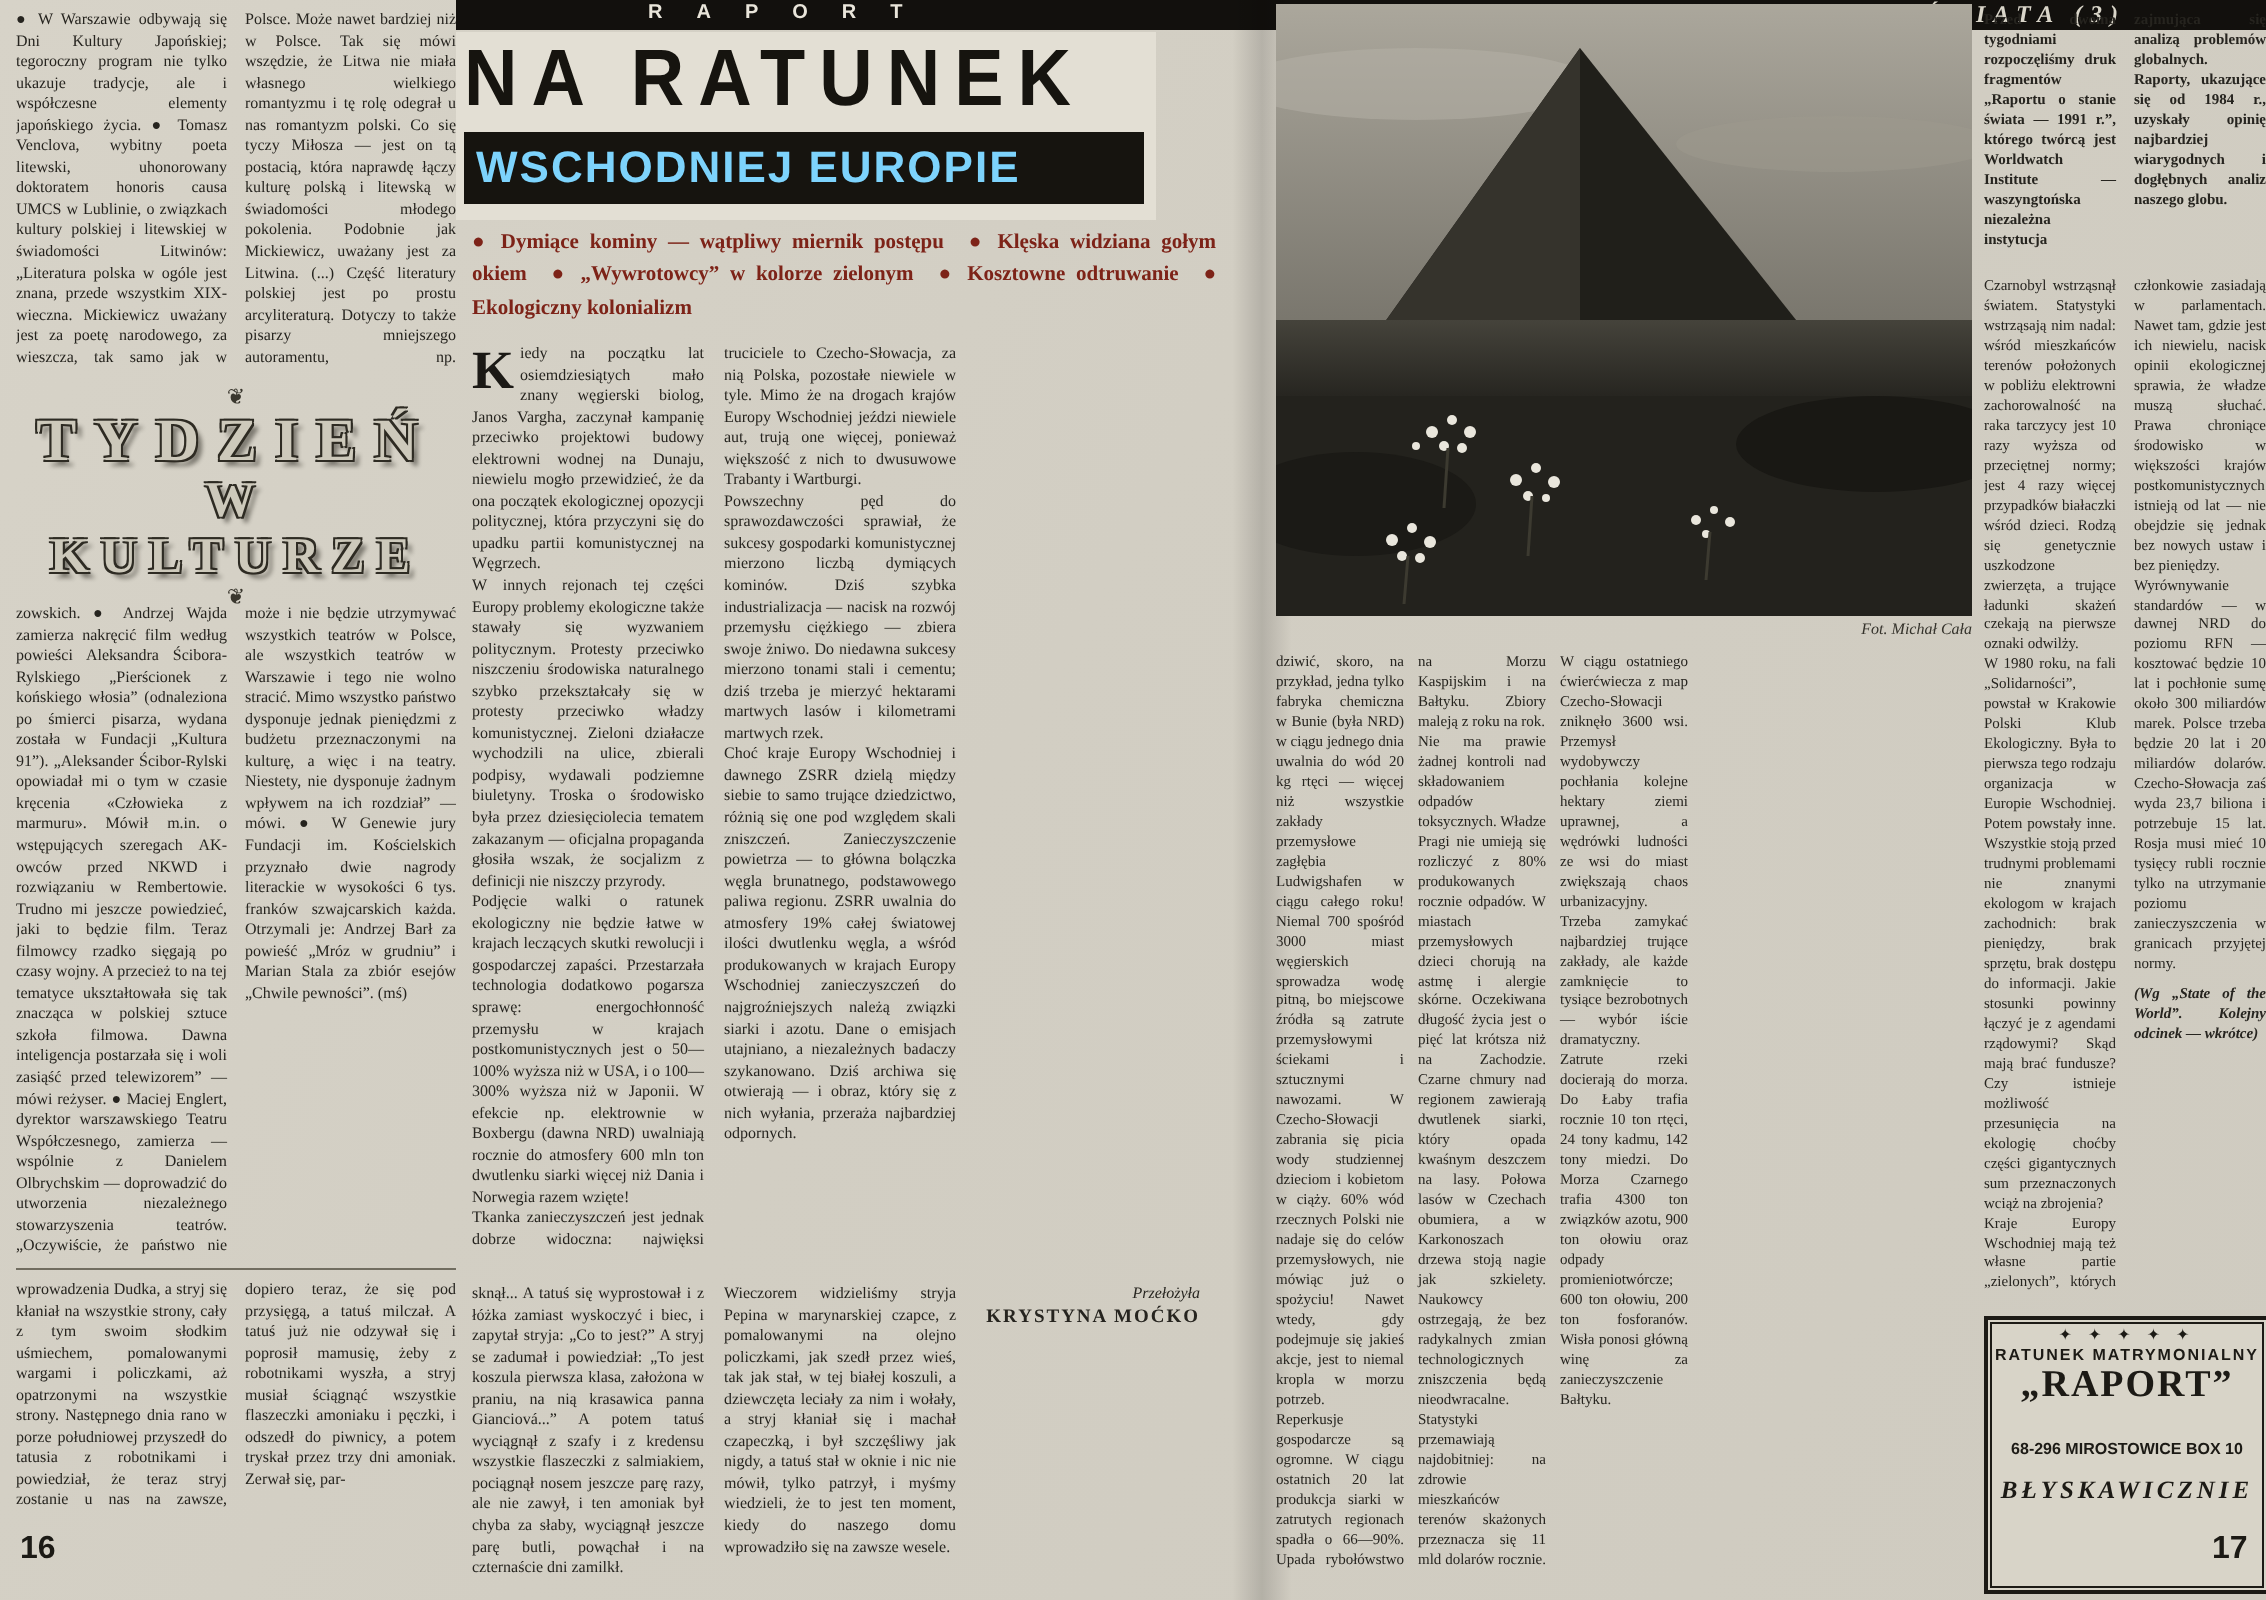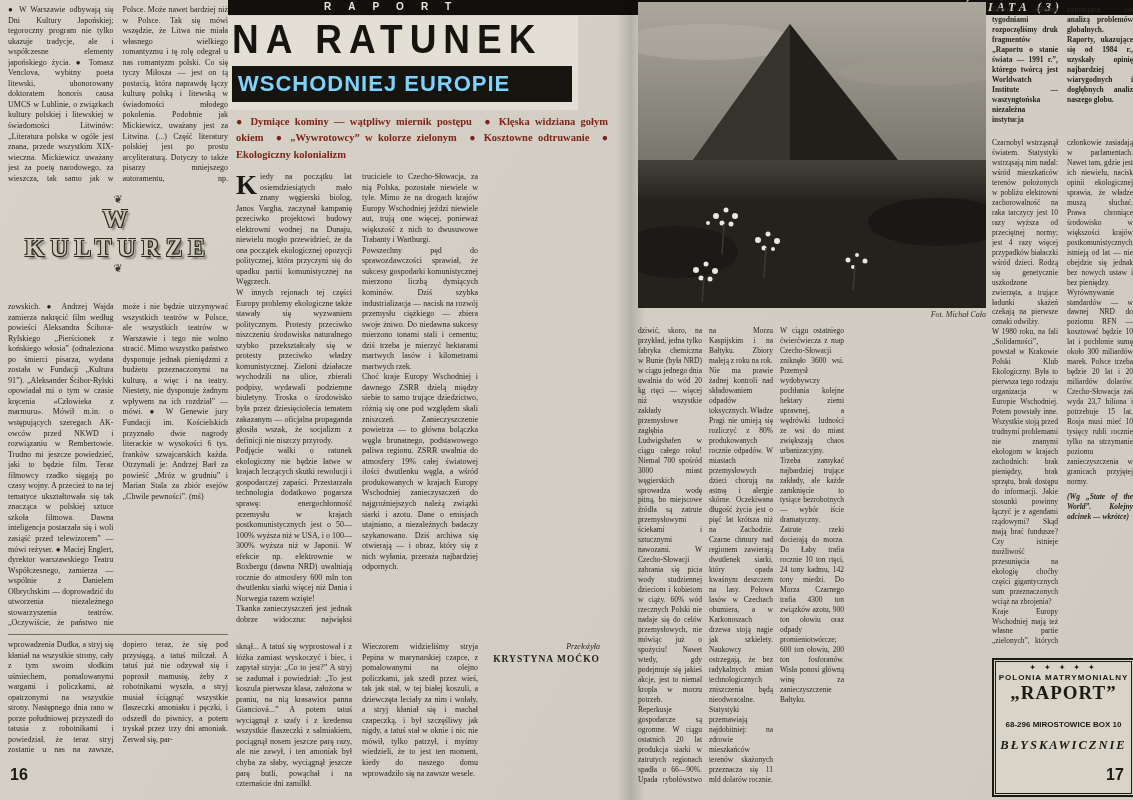--- a/index.html
+++ b/index.html
@@ -109,20 +109,21 @@
 Powszechny pęd do sprawozdawczości sprawiał, że sukcesy gospodarki komunistycznej mierzono liczbą dymiących kominów. Dziś szybka industrializacja — nacisk na rozwój przemysłu ciężkiego — zbiera swoje żniwo. Do niedawna sukcesy mierzono tonami stali i cementu; dziś trzeba je mierzyć hektarami martwych lasów i kilometrami martwych rzek.
 Choć kraje Europy Wschodniej i dawnego ZSRR dzielą między siebie to samo trujące dziedzictwo, różnią się one pod względem skali zniszczeń. Zanieczyszczenie powietrza — to główna bolączka węgla brunatnego, podstawowego paliwa regionu. ZSRR uwalnia do atmosfery 19% całej światowej ilości dwutlenku węgla, a wśród produkowanych w krajach Europy Wschodniej zanieczyszczeń do najgroźniejszych należą związki siarki i azotu. Dane o emisjach utajniano, a niezależnych badaczy szykanowano. Dziś archiwa się otwierają — i obraz, który się z nich wyłania, przeraża najbardziej odpornych.</span>
   </div>
 
   <div class="cols two serif8 culture-top">
     <span class="flow">● W Warszawie odbywają się Dni Kultury Japońskiej; tegoroczny program nie tylko ukazuje tradycje, ale i współczesne elementy japońskiego życia. ● Tomasz Venclova, wybitny poeta litewski, uhonorowany doktoratem honoris causa UMCS w Lublinie, o związkach kultury polskiej i litewskiej w świadomości Litwinów: „Literatura polska w ogóle jest znana, przede wszystkim XIX-wieczna. Mickiewicz uważany jest za poetę narodowego, za wieszcza, tak samo jak w Polsce. Może nawet bardziej niż w Polsce. Tak się mówi wszędzie, że Litwa nie miała własnego wielkiego romantyzmu i tę rolę odegrał u nas romantyzm polski. Co się tyczy Miłosza — jest on tą postacią, która naprawdę łączy kulturę polską i litewską w świadomości młodego pokolenia. Podobnie jak Mickiewicz, uważany jest za Litwina. (...) Część literatury polskiej jest po prostu arcyliteraturą. Dotyczy to także pisarzy mniejszego autoramentu, np. Kraszewskiego”. ● Autograf „Pana Tadeusza” pozostanie nadal w zbiorach Biblioteki Zakładu Narodowego im. Ossolińskich we Wrocławiu (jako depozyt rodziny Tarnowskich z Dzikowa; 78 kart rękopisu nabył w 1871 r. od syna Mickiewicza, Władysława, hr. Stanisław Tarnowski). Ostatnio zbiory Ossolineum wzbogaciły się o archiwum literackie pisarza emigracyjnego Stanisława Vincenza; jest to dar syna, Andrzeja. Trwają przygotowania, by stworzyć Ośrodek Studiów Vincen-</span>
   </div>
 
   <div class="culture-header">
     <div class="orn">❦</div>
+    <div class="tydz1">TYDZIEŃ</div>
     <div class="tydz2">W KULTURZE</div>
     <div class="orn">❦</div>
   </div>
 
   <div class="cols two serif8 culture-bottom">
     <span class="flow">zowskich. ● Andrzej Wajda zamierza nakręcić film według powieści Aleksandra Ścibora-Rylskiego „Pierścionek z końskiego włosia” (odnaleziona po śmierci pisarza, wydana została w Fundacji „Kultura 91”). „Aleksander Ścibor-Rylski opowiadał mi o tym w czasie kręcenia «Człowieka z marmuru». Mówił m.in. o wstępujących szeregach AK-owców przed NKWD i rozwiązaniu w Rembertowie. Trudno mi jeszcze powiedzieć, jaki to będzie film. Teraz filmowcy rzadko sięgają po czasy wojny. A przecież to na tej tematyce ukształtowała się tak znacząca w polskiej sztuce szkoła filmowa. Dawna inteligencja postarzała się i woli zasiąść przed telewizorem” — mówi reżyser. ● Maciej Englert, dyrektor warszawskiego Teatru Współczesnego, zamierza — wspólnie z Danielem Olbrychskim — doprowadzić do utworzenia niezależnego stowarzyszenia teatrów. „Oczywiście, że państwo nie może i nie będzie utrzymywać wszystkich teatrów w Polsce, ale wszystkich teatrów w Warszawie i tego nie wolno stracić. Mimo wszystko państwo dysponuje jednak pieniędzmi z budżetu przeznaczonymi na kulturę, a więc i na teatry. Niestety, nie dysponuje żadnym wpływem na ich rozdział” — mówi. ● W Genewie jury Fundacji im. Kościelskich przyznało dwie nagrody literackie w wysokości 6 tys. franków szwajcarskich każda. Otrzymali je: Andrzej Barł za powieść „Mróz w grudniu” i Marian Stala za zbiór esejów „Chwile pewności”. (mś)</span>
   </div>
 
   <div class="left-rule"></div>
 
@@ -212,21 +213,21 @@
   <div class="cols two serif75 strip-body">
     <span class="flow">Czarnobyl wstrząsnął światem. Statystyki wstrząsają nim nadal: wśród mieszkańców terenów położonych w pobliżu elektrowni zachorowalność na raka tarczycy jest 10 razy wyższa od przeciętnej normy; jest 4 razy więcej przypadków białaczki wśród dzieci. Rodzą się genetycznie uszkodzone zwierzęta, a trujące ładunki skażeń czekają na pierwsze oznaki odwilży.
 W 1980 roku, na fali „Solidarności”, powstał w Krakowie Polski Klub Ekologiczny. Była to pierwsza tego rodzaju organizacja w Europie Wschodniej. Potem powstały inne. Wszystkie stoją przed trudnymi problemami nie znanymi ekologom w krajach zachodnich: brak pieniędzy, brak sprzętu, brak dostępu do informacji. Jakie stosunki powinny łączyć je z agendami rządowymi? Skąd mają brać fundusze? Czy istnieje możliwość przesunięcia na ekologię choćby części gigantycznych sum przeznaczonych wciąż na zbrojenia?
 Kraje Europy Wschodniej mają też własne partie „zielonych”, których członkowie zasiadają w parlamentach. Nawet tam, gdzie jest ich niewielu, nacisk opinii ekologicznej sprawia, że władze muszą słuchać. Prawa chroniące środowisko w większości krajów postkomunistycznych istnieją od lat — nie obejdzie się jednak bez nowych ustaw i bez pieniędzy.
 Wyrównywanie standardów — w dawnej NRD do poziomu RFN — kosztować będzie 10 lat i pochłonie sumę około 300 miliardów marek. Polsce trzeba będzie 20 lat i 20 miliardów dolarów. Czecho-Słowacja zaś wyda 23,7 biliona i potrzebuje 15 lat. Rosja musi mieć 10 tysięcy rubli rocznie tylko na utrzymanie poziomu zanieczyszczenia w granicach przyjętej normy.</span>
     <span class="closing-note">(Wg „State of the World”. Kolejny odcinek — wkrótce)</span>
   </div>
 
   <div class="ad">
     <div class="ad-orn">✦ ✦ ✦ ✦ ✦</div>
-    <div class="ad-line1">POLONIA MATRYMONIALNY</div>
+    <div class="ad-line1">RATUNEK MATRYMONIALNY</div>
     <div class="ad-name">„RAPORT”</div>
     <div class="ad-addr">68-296 MIROSTOWICE BOX 10</div>
     <div class="ad-flash">BŁYSKAWICZNIE</div>
   </div>
 
   <div class="pageno pn17">17</div>
 
 </div>
 
 </body></html>

